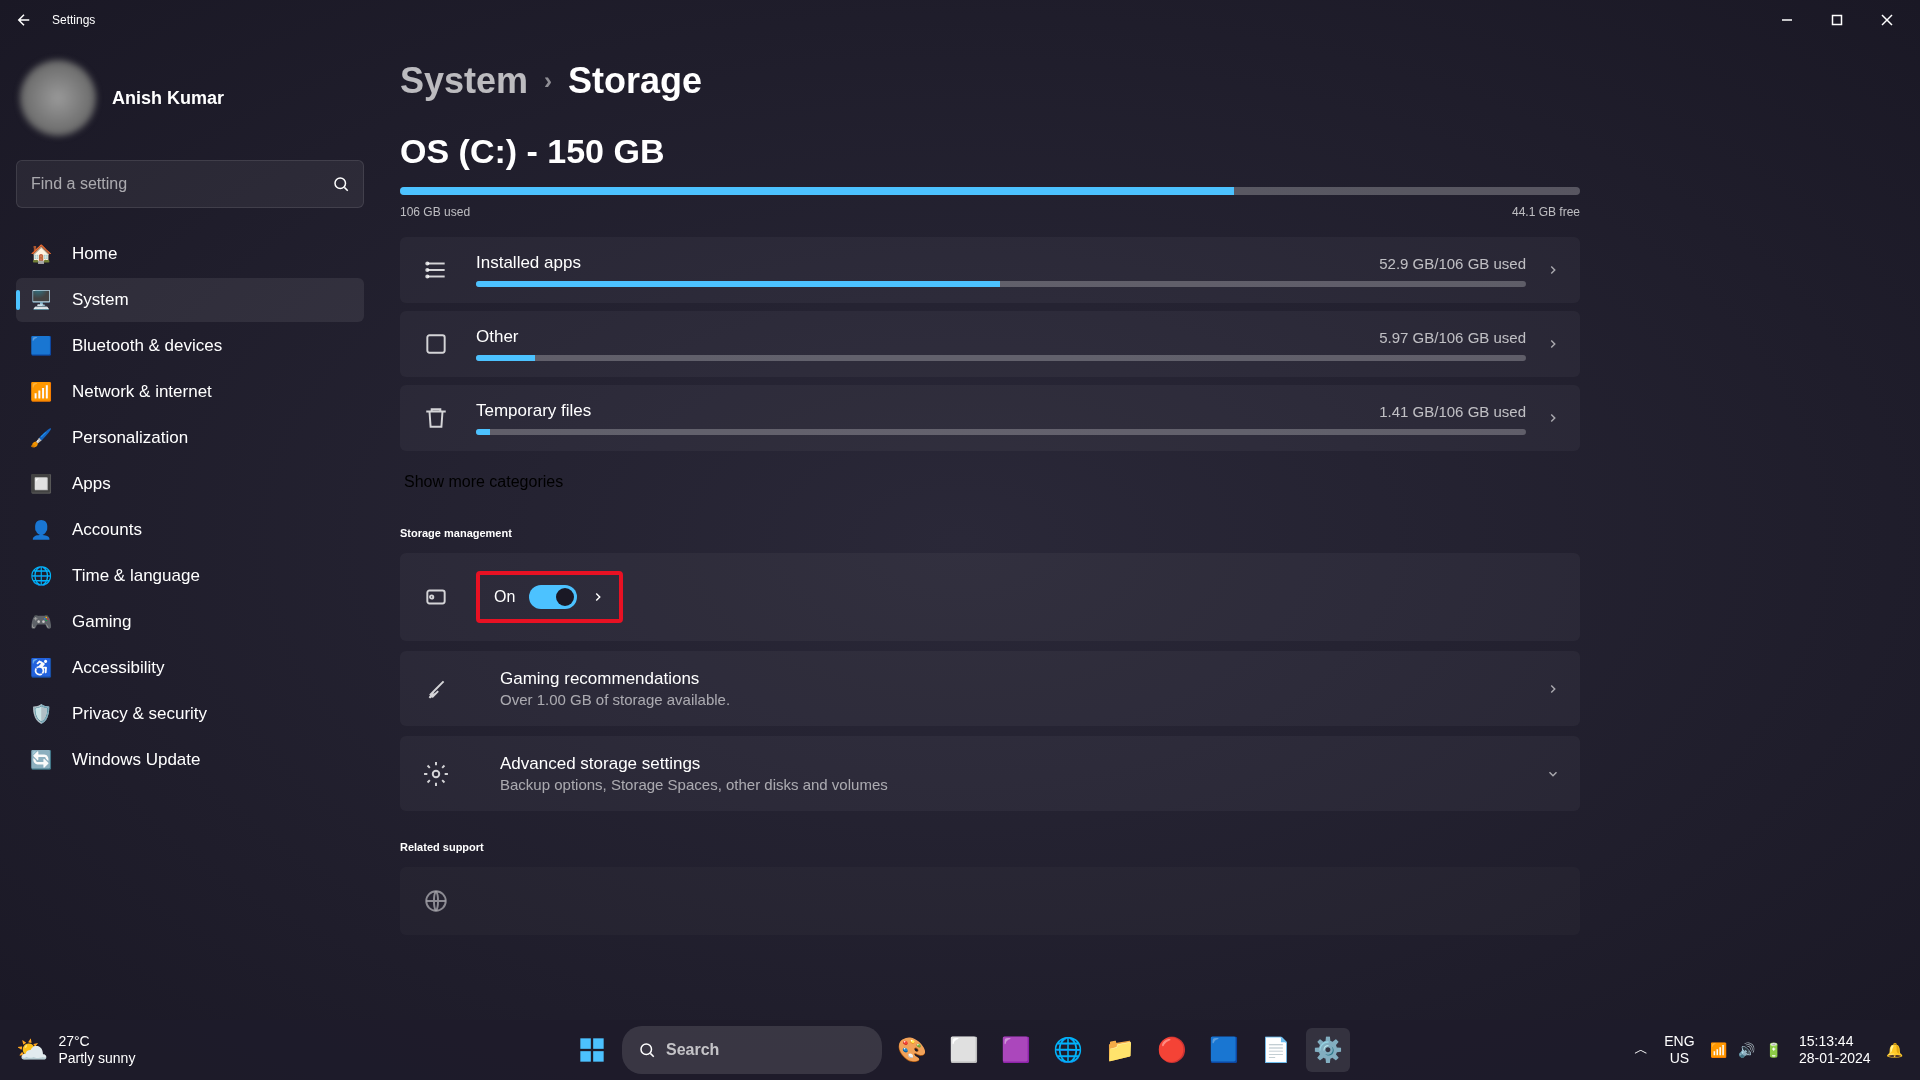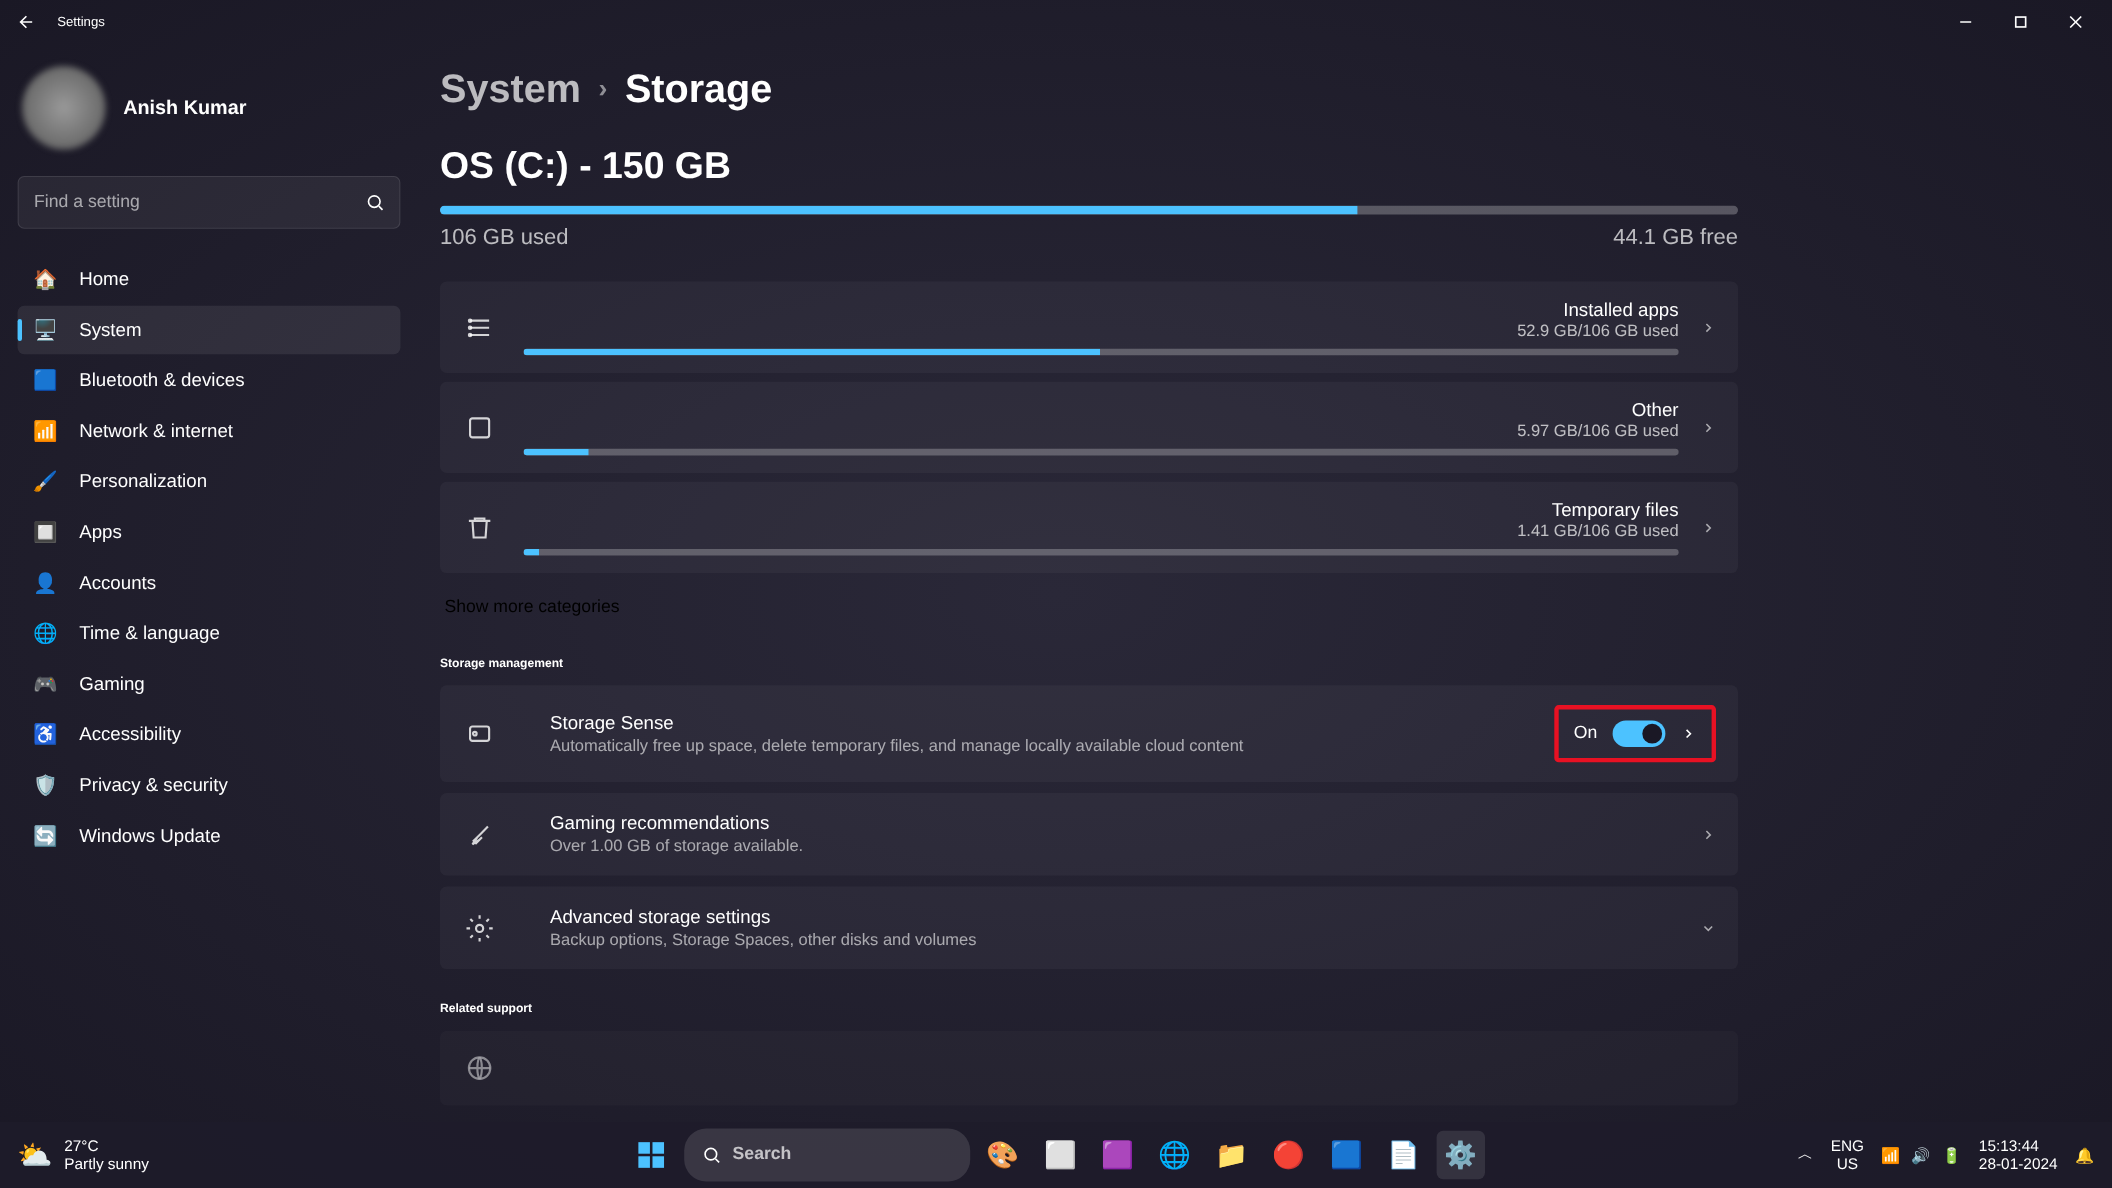--- a/index.html
+++ b/index.html
@@ -30,26 +30,26 @@
 .nav-icon { width: 24px; height: 24px; margin-right: 18px; display: flex; align-items: center; justify-content: center; font-size: 18px; }
 
 .main { flex: 1; padding: 20px 80px 20px 20px; overflow-y: auto; max-width: 1280px; }
 .breadcrumb { display: flex; align-items: center; gap: 16px; font-size: 36px; font-weight: 600; margin-bottom: 30px; }
 .bc-parent { color: rgba(255,255,255,0.7); }
 .bc-sep { color: rgba(255,255,255,0.5); font-size: 24px; }
 
 .drive-title { font-size: 34px; font-weight: 600; margin-bottom: 16px; }
 .drive-bar { height: 8px; background: rgba(255,255,255,0.25); border-radius: 4px; overflow: hidden; margin-bottom: 10px; }
 .drive-bar-fill { height: 100%; background: #4cc2ff; }
-.drive-stats { display: flex; justify-content: space-between; font-size: 20px; color: rgba(255,255,255,0.7); margin-bottom: 28px; }
+.drive-stats { display: flex; justify-content: space-between; font-size: 12px; color: rgba(255,255,255,0.7); margin-bottom: 18px; }
 
 .storage-card { background: rgba(255,255,255,0.04); border-radius: 6px; padding: 16px 20px; margin-bottom: 8px; display: flex; align-items: center; cursor: pointer; }
 .card-icon { width: 32px; height: 32px; margin-right: 24px; display: flex; align-items: center; justify-content: center; color: rgba(255,255,255,0.8); }
 .card-body { flex: 1; }
-.card-header { display: flex; justify-content: space-between; align-items: flex-end; margin-bottom: 8px; flex-direction: column; }
+.card-header { display: flex; justify-content: space-between; align-items: center; margin-bottom: 8px; }
 .card-title { font-size: 17px; }
 .card-usage { font-size: 15px; color: rgba(255,255,255,0.7); }
 .card-bar { height: 6px; background: rgba(255,255,255,0.25); border-radius: 3px; overflow: hidden; }
 .card-bar-fill { height: 100%; background: #4cc2ff; }
 .card-chevron { margin-left: 20px; color: rgba(255,255,255,0.6); }
 
 .link-text { color: #000000; font-size: 16px; margin: 14px 0 36px 4px; cursor: pointer; display: inline-block; }
 
 .section-title { font-size: 11px; font-weight: 600; margin-bottom: 14px; }
 
@@ -265,24 +265,20 @@
 
     <div class="section-title">Storage management</div>
 
     <div class="mgmt-card">
       <span class="card-icon">
           <svg width="26" height="26" viewBox="0 0 24 24" fill="none" stroke="currentColor" stroke-width="1.8">
             <rect x="4" y="6" width="16" height="12" rx="2"></rect>
             <circle cx="8" cy="12" r="1.5"></circle>
           </svg>
         </span>
-      <div class="mgmt-body">
-        <div class="mgmt-title">Storage Sense</div>
-        <div class="mgmt-sub">Automatically free up space, delete temporary files, and manage locally available cloud content</div>
-      </div>
       <div class="toggle-area">
         <span class="toggle-label">On</span>
         <div class="toggle"></div>
         <span>
             <svg width="14" height="14" viewBox="0 0 24 24" fill="none" stroke="currentColor" stroke-width="2.5">
               <path d="M9 18l6-6-6-6"></path>
             </svg>
           </span>
       </div>
     </div>

